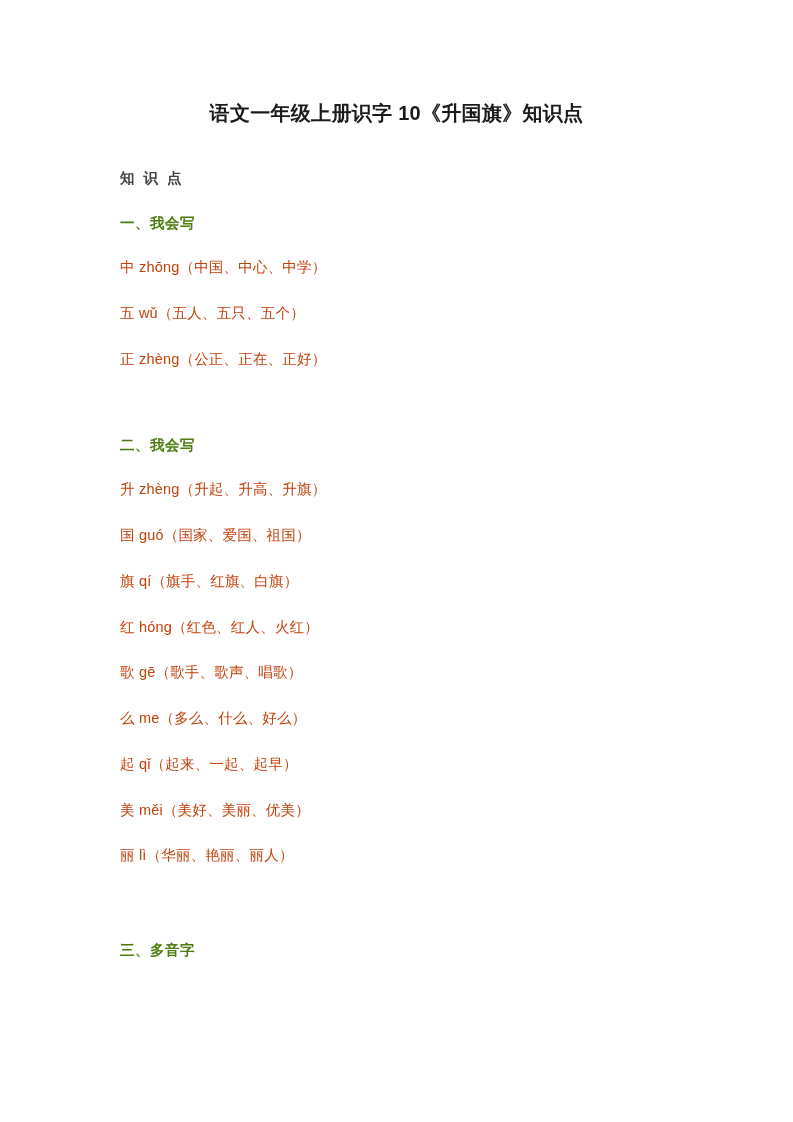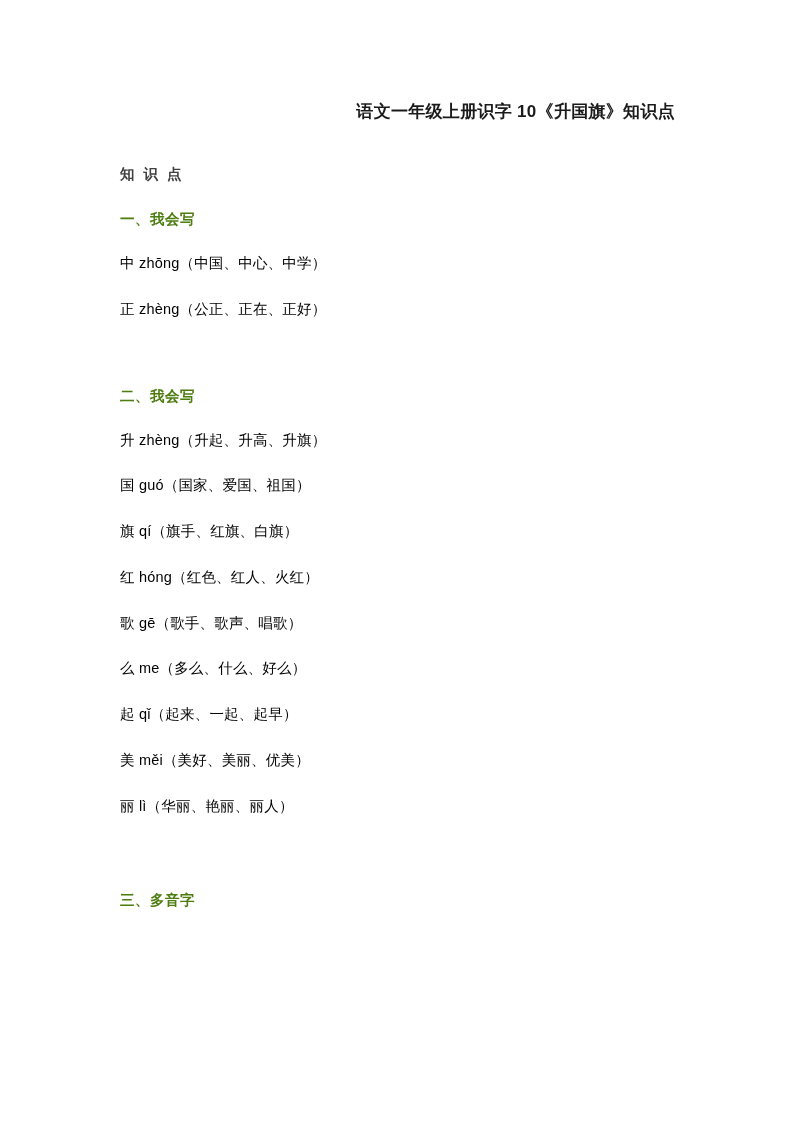--- a/index.html
+++ b/index.html
@@ -15,22 +15,22 @@
     position: relative;
     overflow: hidden;
   }
   .page {
     box-sizing: border-box;
     width: 793px;
     height: 1122px;
     padding: 100px 118px 60px 118px;
   }
   .doc-title {
-    text-align: right;
-    font-size: 17px;
+    text-align: center;
+    font-size: 20px;
     font-weight: bold;
     color: #1a1a1a;
     letter-spacing: 0.3px;
     margin: 0 0 42px 0;
   }
   .section-heading {
     font-size: 14.5px;
     font-weight: bold;
     color: #404040;
     letter-spacing: 2.5px;
@@ -38,21 +38,21 @@
   }
   .sub-heading {
     font-size: 14.5px;
     font-weight: bold;
     color: #4d7c0f;
     letter-spacing: 0.5px;
     margin: 0 0 24px 2px;
   }
   .entry {
     font-size: 14.5px;
-    color: #000000;
+    color: #c2410c;
     line-height: 1.5;
     margin: 0 0 24px 2px;
     letter-spacing: 0.2px;
   }
   .block-gap {
     height: 42px;
   }
   .block-gap-lg {
     height: 50px;
   }
@@ -61,20 +61,21 @@
 <body>
 
 <div class="page">
 
   <div class="doc-title">语文一年级上册识字 10《升国旗》知识点</div>
 
   <div class="section-heading">知 识 点</div>
 
   <div class="sub-heading">一、我会写</div>
   <div class="entry">中 zhōng（中国、中心、中学）</div>
+  <div class="entry">五 wǔ（五人、五只、五个）</div>
   <div class="entry">正 zhèng（公正、正在、正好）</div>
 
   <div class="block-gap"></div>
 
   <div class="sub-heading">二、我会写</div>
   <div class="entry">升 zhèng（升起、升高、升旗）</div>
   <div class="entry">国 guó（国家、爱国、祖国）</div>
   <div class="entry">旗 qí（旗手、红旗、白旗）</div>
   <div class="entry">红 hóng（红色、红人、火红）</div>
   <div class="entry">歌 gē（歌手、歌声、唱歌）</div>

